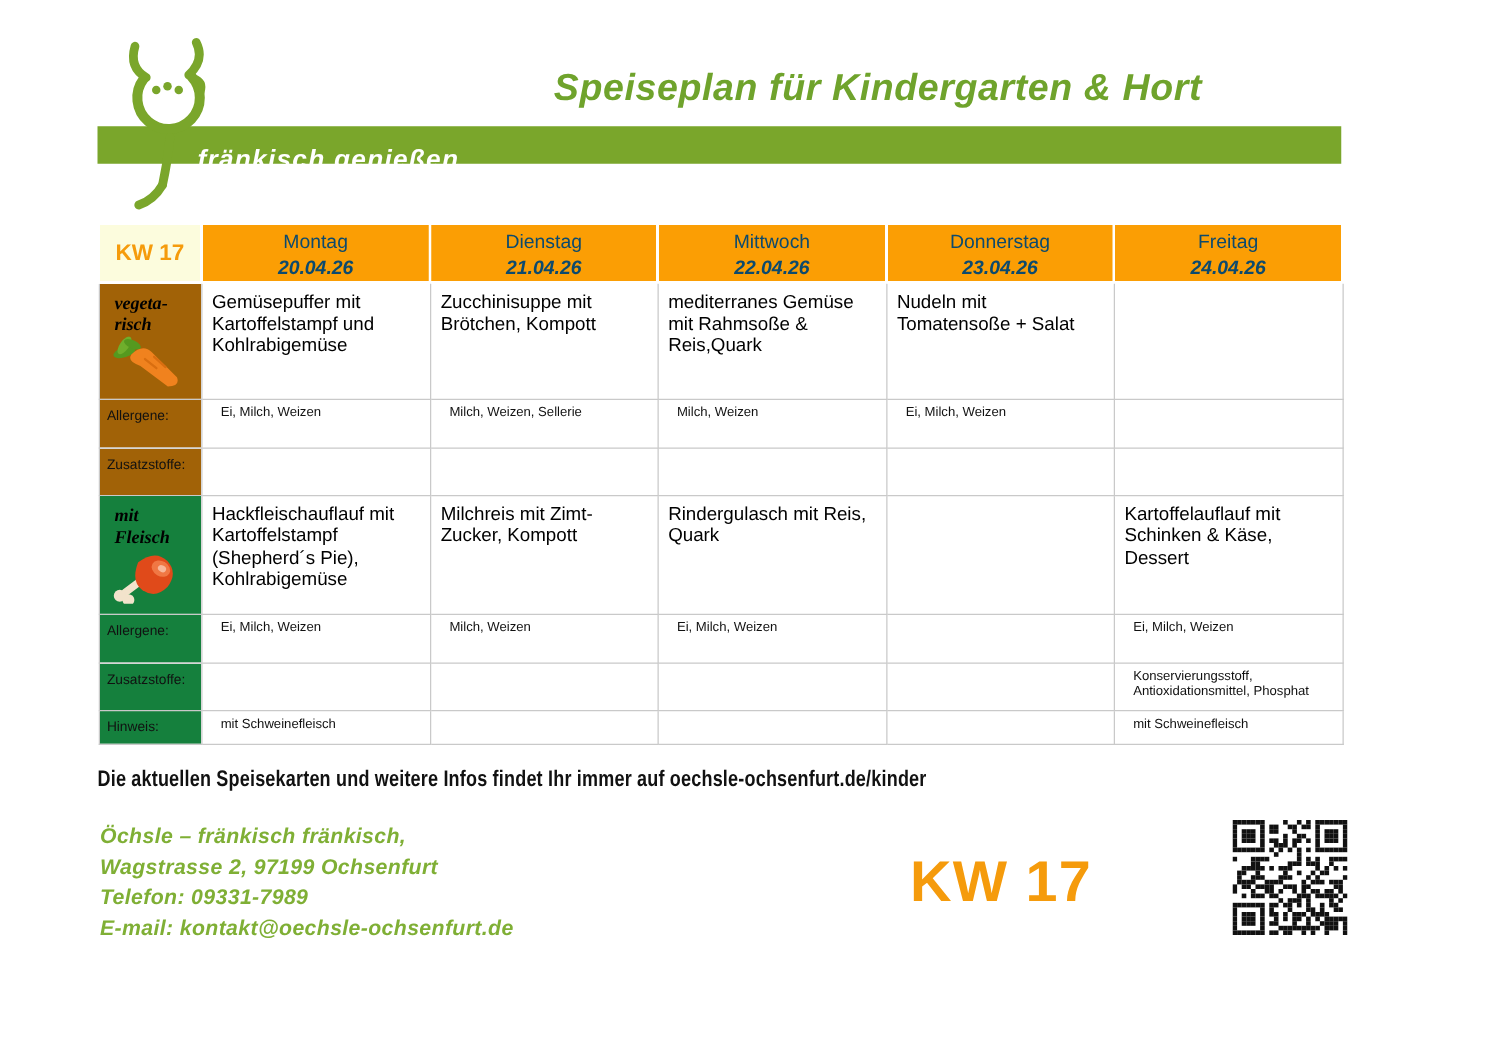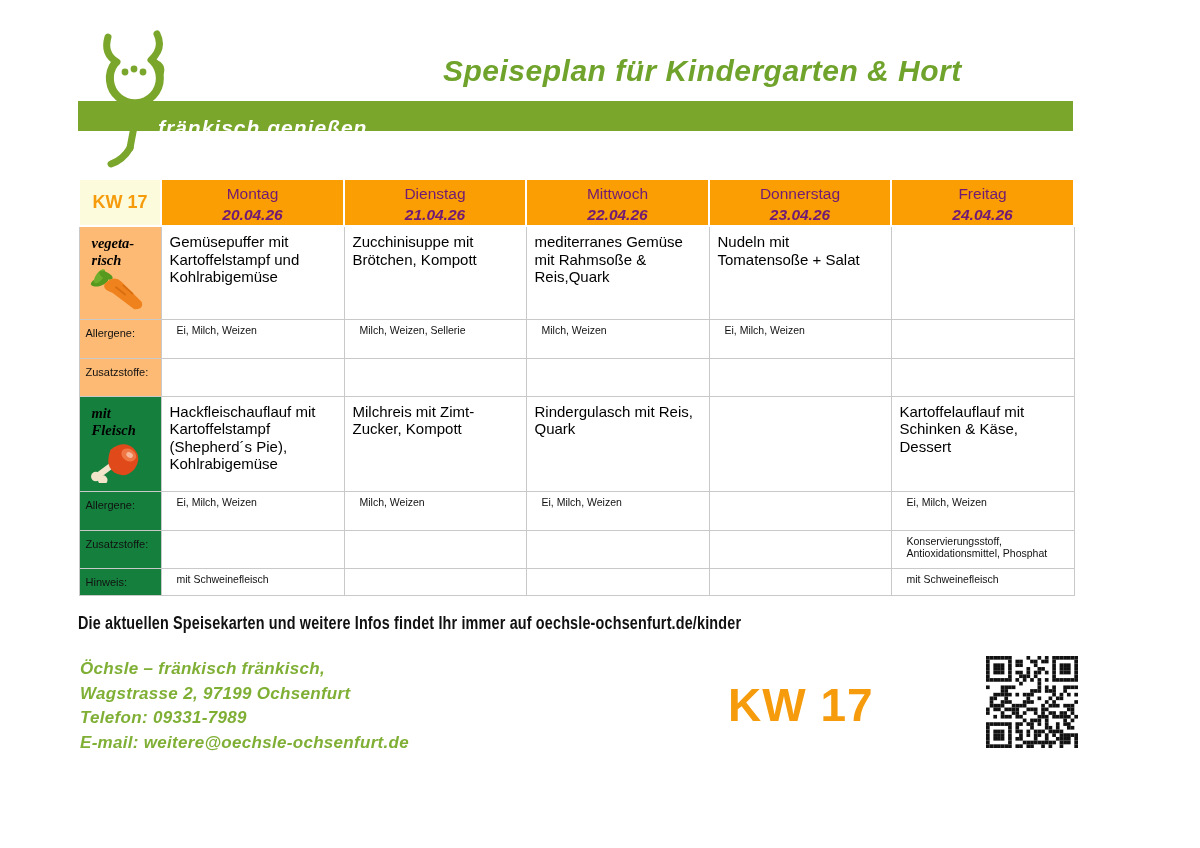--- a/index.html
+++ b/index.html
@@ -14,29 +14,29 @@
   .tagline{position:absolute;left:158px;top:116px;color:#ffffff;font-size:21px;font-weight:700;
            font-style:italic;letter-spacing:1px;}
   .main-title{position:absolute;left:443px;top:54px;color:#6FA32C;font-size:30px;font-weight:700;
               font-style:italic;letter-spacing:.5px;white-space:nowrap;}
 
   
   .plan{position:absolute;left:78px;top:178px;width:995px;border-collapse:collapse;table-layout:fixed;}
   .plan td{border:1px solid #c9c9c9;vertical-align:top;padding:0;overflow:hidden;}
   .r-header td{border:2px solid #ffffff;text-align:center;}
   .kw-cell{background:#FCFCDD;color:#F59B0C;font-weight:700;font-size:18px;vertical-align:middle !important;}
-  .day-cell{background:#FB9E04;color:#701a75;font-size:15.5px;line-height:21px;padding-top:3px !important;}
+  .day-cell{background:#FB9E04;color:#0c4a6e;font-size:15.5px;line-height:21px;padding-top:3px !important;}
   .day-cell .d-date{font-weight:700;font-style:italic;}
   .r-header{height:47px;}
   .r-meal-v{height:93px;} .r-meal-f{height:95px;}
   .r-allerg{height:39px;} .r-zusatz{height:38px;} .r-hinweis{height:22px;}
   .meal{font-size:15px;line-height:17.5px;padding:6px 8px !important;color:#000;}
   .small{font-size:10.5px;line-height:12.5px;padding:4px 15px !important;color:#111;}
   .seclabel{position:relative;}
-  .bg-green{background:#fdba74;}
+  .bg-green{background:#a16207;}
   .bg-blue{background:#15803d;}
   .seclabel-text{font-family:"Liberation Serif","DejaVu Serif",serif;font-weight:700;font-style:italic;
                  font-size:14.5px;line-height:17px;padding:8px 0 0 12px;color:#000;}
   .seclabel svg{position:absolute;left:8px;bottom:8px;}
   .rowlabel{font-size:11px;padding:7px 6px !important;color:#111;margin-top:28px;}
 
   
   .info-line{position:absolute;left:78px;top:613px;font-size:18px;font-weight:700;color:#111;
              transform:scaleX(.8);transform-origin:left center;white-space:nowrap;letter-spacing:.2px;}
   .contact{position:absolute;left:80px;top:657px;color:#7FAF35;font-size:17px;font-weight:700;
@@ -197,21 +197,21 @@
     </tr>
   </tbody>
     </table>
 
   <div class="info-line">Die aktuellen Speisekarten und weitere Infos findet Ihr immer auf oechsle-ochsenfurt.de/kinder</div>
 
   <div class="contact">
     <div>Öchsle – fränkisch fränkisch,</div>
     <div>Wagstrasse 2, 97199 Ochsenfurt</div>
     <div>Telefon: 09331-7989</div>
-    <div>E-mail: weitere@oechsle-ochsenfurt.de</div>
+    <div>E-mail: kontakt@oechsle-ochsenfurt.de</div>
   </div>
 
   <div class="kw-big">KW 17</div>
 
   <div class="qr">
     <svg id="qr-svg" width="92" height="92" viewBox="0 0 92 92">
         <rect x="0.00" y="0.00" width="3.68" height="3.68" fill="#111"></rect>
         <rect x="3.68" y="0.00" width="3.68" height="3.68" fill="#111"></rect>
         <rect x="7.36" y="0.00" width="3.68" height="3.68" fill="#111"></rect>
         <rect x="11.04" y="0.00" width="3.68" height="3.68" fill="#111"></rect>

